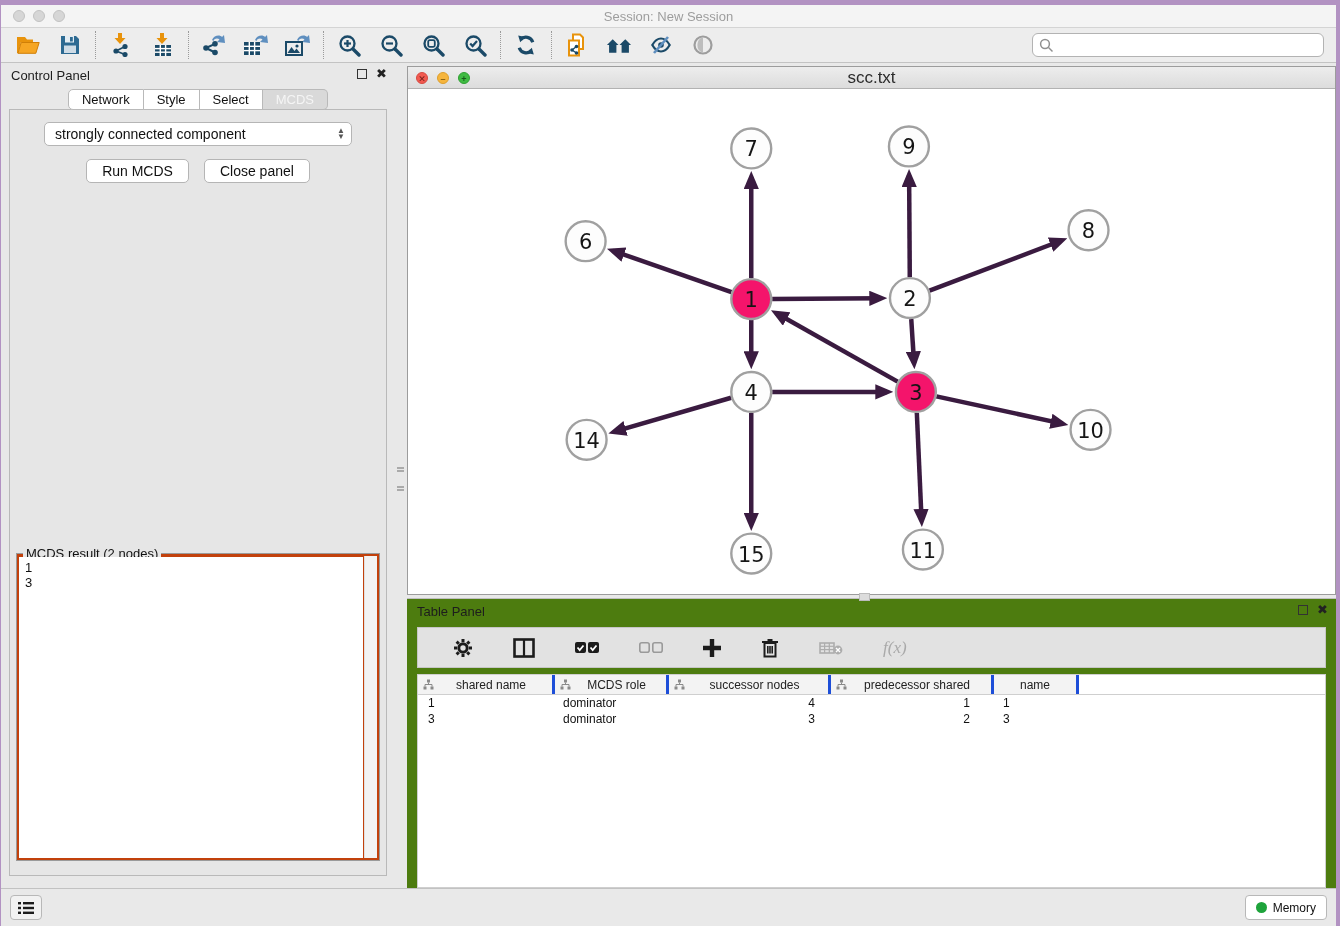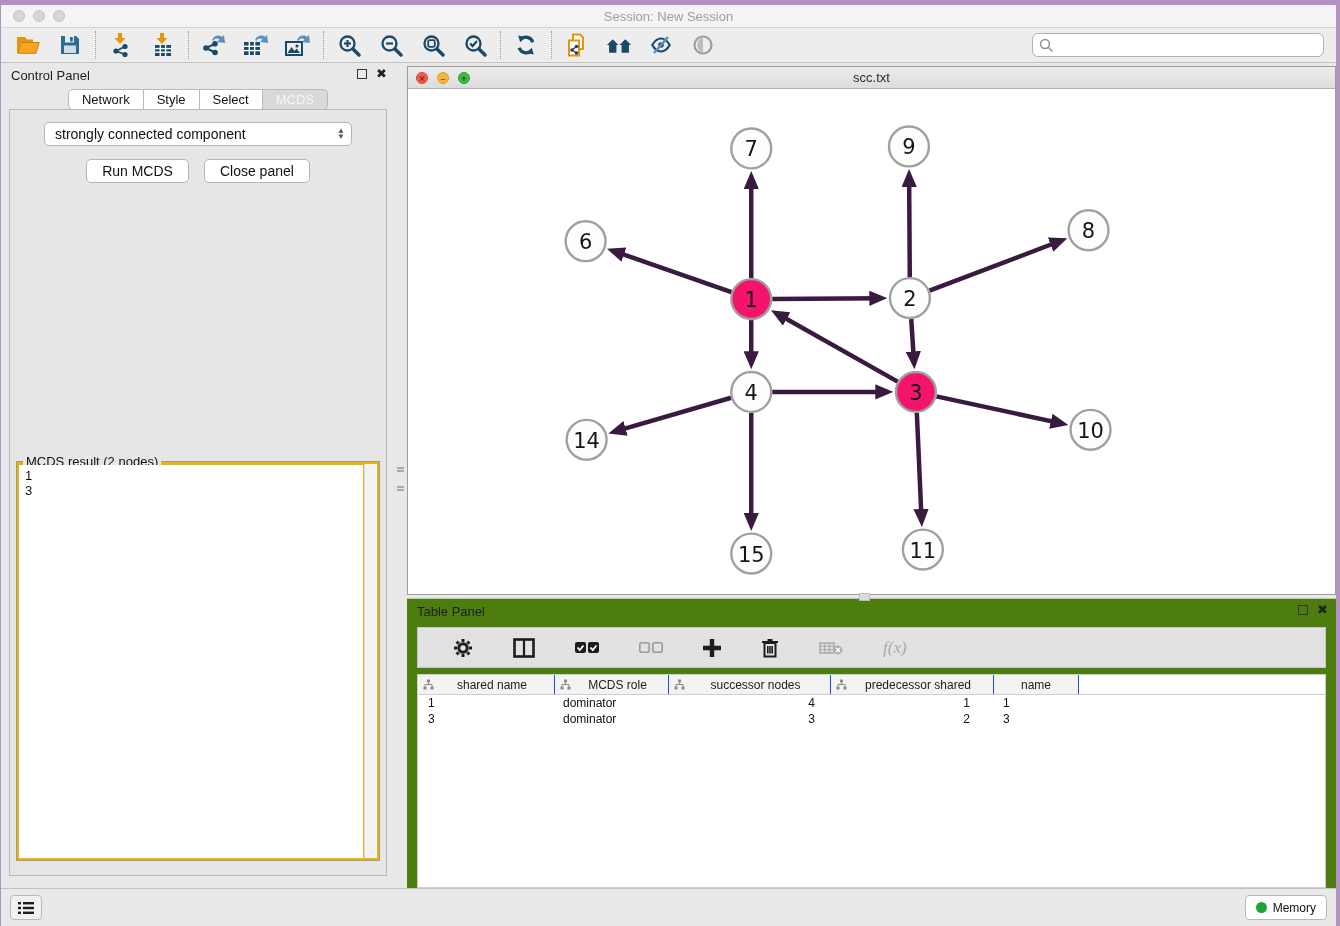--- a/index.html
+++ b/index.html
@@ -35,53 +35,53 @@
   .tab { background:#fff; border:1px solid #b9b9b9; border-left-width:0; padding:2px 13px; font-size:13px; color:#111; cursor:pointer; }
   .tab:first-child { border-left-width:1px; border-radius:5px 0 0 5px; }
   .tab:last-child { border-radius:0 5px 5px 0; }
   .tab.active { background:#d9d9d9; color:#f5f5f5; }
   .cp-pane { flex:1; margin:-1px 8px 12px 8px; border:1px solid #b9b9b9; background:#e6e6e6; display:flex; flex-direction:column; min-height:0; }
   .opt-label { margin-top:20px; text-align:center; font-size:14px; color:#111; }
   .selectbox { margin:12px auto 0; width:308px; height:24px; background:#fff; border:1px solid #b5b5b5; border-radius:5px; display:flex; align-items:center; padding:0 6px 0 10px; font-size:14px; color:#111; cursor:pointer; }
   .stepper { margin-left:auto; display:flex; flex-direction:column; line-height:6px; font-size:8px; color:#555; }
   .btn-row { margin-top:13px; display:flex; justify-content:center; gap:15px; }
   .pbtn { background:#fff; border:1px solid #b5b5b5; border-radius:5px; padding:3px 15px; font-size:14px; color:#111; cursor:pointer; font-family:inherit; }
-  .result-group { margin:auto 6px 14px 6px; height:400px; border:1px solid #9a9a9a; position:relative; background:#eab308; }
+  .result-group { margin:auto 6px 14px 6px; height:308px; border:1px solid #9a9a9a; position:relative; background:#c2410c; }
   .result-legend { position:absolute; top:-8px; left:6px; background:#e6e6e6; padding:0 3px; font-size:13px; color:#111; }
   .result-text { position:absolute; inset:3px 16px 2px 2px; background:#fff; font-size:13px; color:#111; padding:3px 6px; white-space:pre-line; font-family:"Liberation Sans",sans-serif; }
   .result-scroll { position:absolute; top:2px; bottom:2px; right:2px; width:13px; background:#f3f3f3; border-left:1px solid #e0e0e0; }
 
   
   .gutter { width:12px; flex:none; position:relative; background:#e8e8e8; }
   .gutter::after { content:""; position:absolute; top:404px; left:2px; width:7px; height:14px; border-top:5px double #aaa; border-bottom:5px double #aaa; }
 
   
   .rightcol { flex:1; display:flex; flex-direction:column; padding-top:3px; min-width:0; }
   .netwin { height:529px; flex:none; border:1px solid #9c9c9c; display:flex; flex-direction:column; background:#fff; }
   .net-titlebar { height:22px; flex:none; background:linear-gradient(#ededed,#dcdcdc); border-bottom:1px solid #b2b2b2; position:relative; }
   .net-traffic { position:absolute; left:8px; top:5px; display:flex; gap:9px; }
   .nt { width:12px; height:12px; border-radius:50%; font-size:9px; font-weight:bold; text-align:center; line-height:12px; }
   .nt.red { background:#f25a50; border:1px solid #d64a42; color:#75201b; }
   .nt.yel { background:#f6b53d; border:1px solid #dd9f2e; color:#845d11; }
   .nt.grn { background:#3fbb42; border:1px solid #2fa033; color:#175c1a; }
-  .net-titlebar .title { text-align:center; line-height:21px; font-size:13px; color:#2c2c2c; }
+  .net-titlebar .title { text-align:center; line-height:21px; font-size:17px; color:#2c2c2c; }
   .net-canvas { flex:1; position:relative; background:#fff; }
   .net-canvas svg { position:absolute; inset:0; width:100%; height:100%; }
 
   .hsplit { height:3px; flex:none; position:relative; }
   .hsplit::after { content:""; position:absolute; left:452px; top:-2px; width:9px; height:6px; background:#dcdcdc; border:1px solid #bbb; }
 
   
   .tpanel { flex:1; background:#4d7c0f; border-top:1px solid #c0c0c0; display:flex; flex-direction:column; min-height:0; }
   .tp-toolbar { margin:2px 10px 0; height:41px; flex:none; background:#e2e2e2; border:1px solid #c6c6c6; display:flex; align-items:center; gap:19px; padding:0 14px; }
   .ticon { display:flex; align-items:center; justify-content:center; cursor:pointer;margin-left:21px; }
   .fx { font-family:"Liberation Serif","DejaVu Serif",serif; font-style:italic; font-size:17px; color:#a9a9a9; }
   .tp-table { margin:6px 10px 0; flex:1; background:#fff; border:1px solid #cfcfcf; min-height:0; overflow:hidden; font-size:12px; }
   .thead { display:flex; height:20px; border-bottom:1px solid #cfcfcf; background:#fff; }
-  .th { background:#f3f3f3; border-right:1px solid #1d4ed8; display:flex; align-items:center; position:relative; }
+  .th { background:#f3f3f3; border-right:3px solid #1d4ed8; display:flex; align-items:center; position:relative; }
   .th .lbl { flex:1; text-align:center; color:#222; padding:0 4px 0 16px; }
   .th .lbl.noicon { padding-left:4px; }
   .th svg { position:absolute; left:5px; }
   .trow { display:flex; height:16px; align-items:center; color:#111; }
   .cell { overflow:hidden; white-space:nowrap; }
   .tp-tabs { height:30px; flex:none; display:flex; justify-content:center; align-items:center; border-top:1px solid #cacaca; margin-top:8px; background:#e8e8e8; }
   .tp-tabs .tab.active { background:#dedede; color:#c8c8c8; }
 
   
   .statusbar { height:38px; flex:none; background:#e9e9e9; border-top:1px solid #c2c2c2; display:flex; align-items:center; padding:0 9px; justify-content:space-between; }

